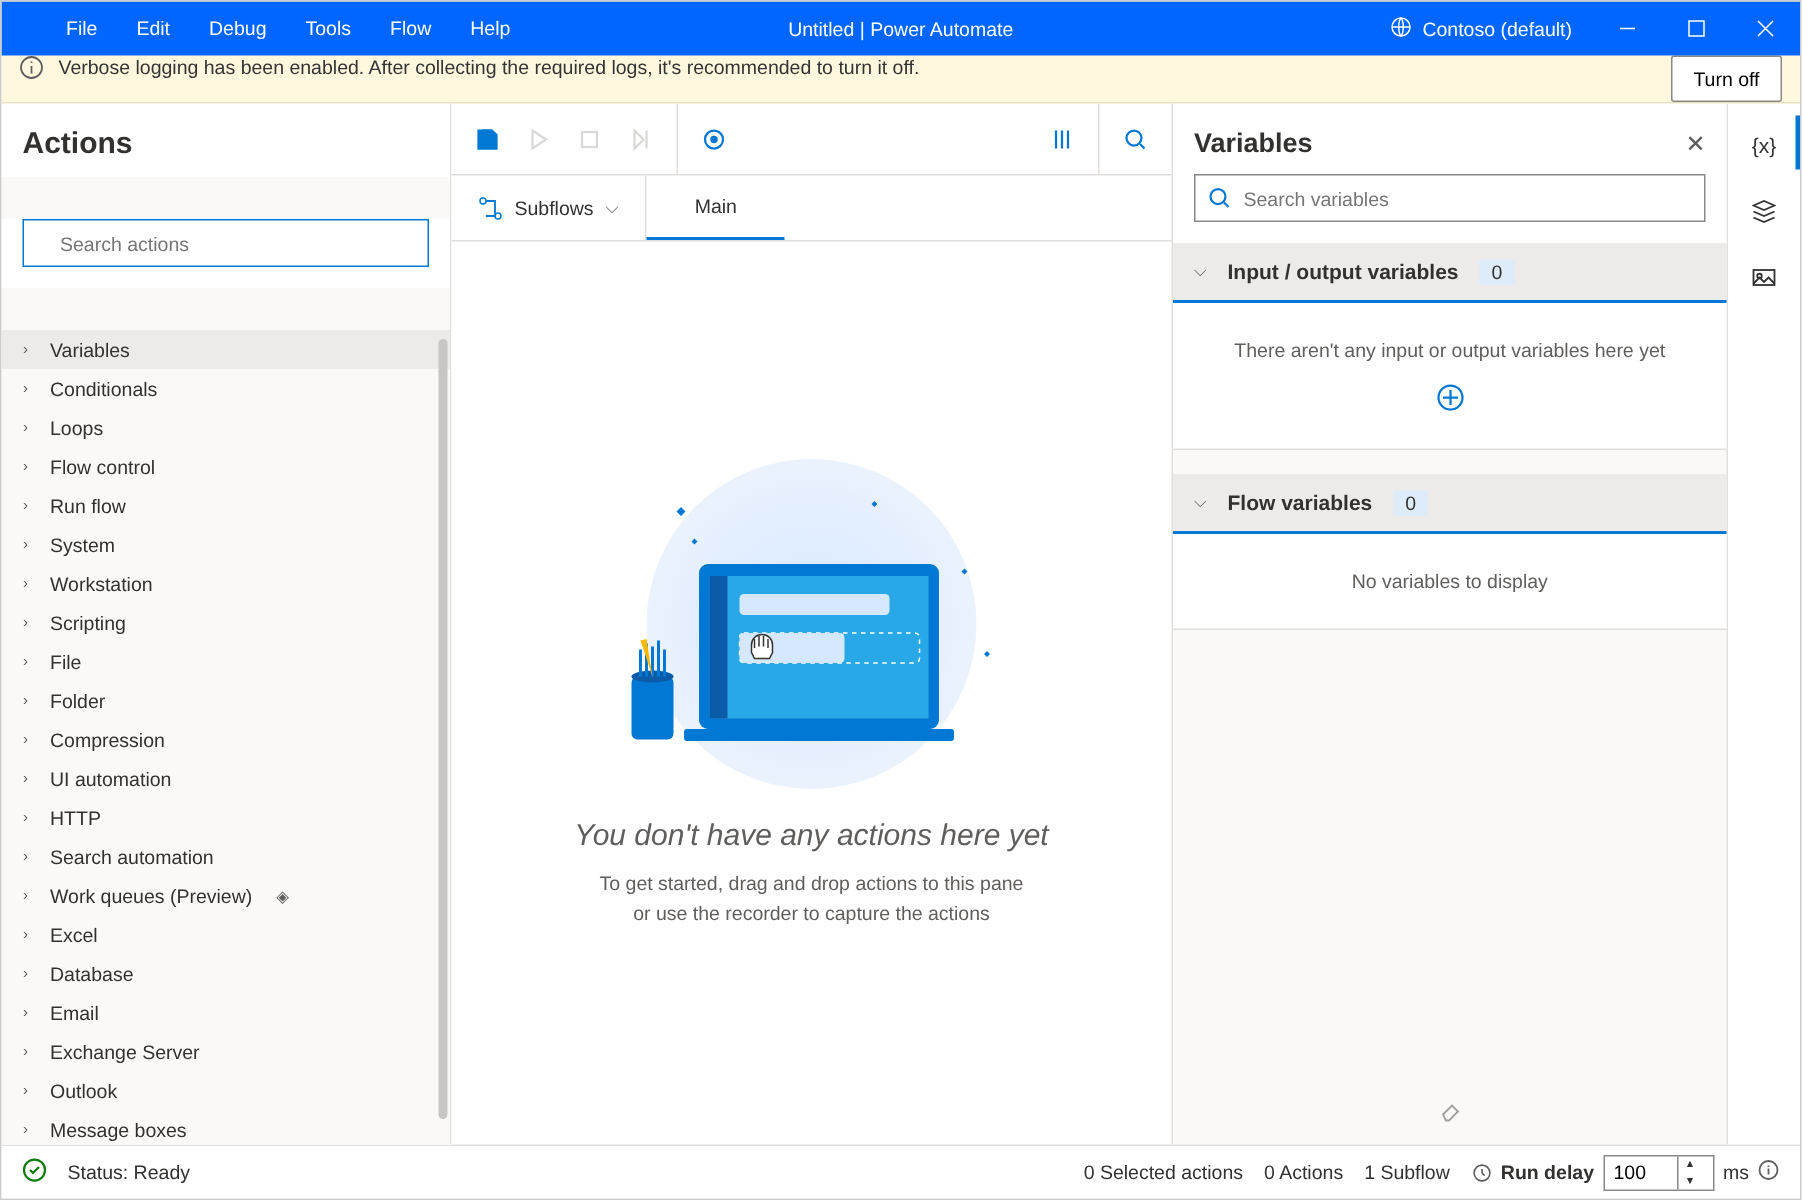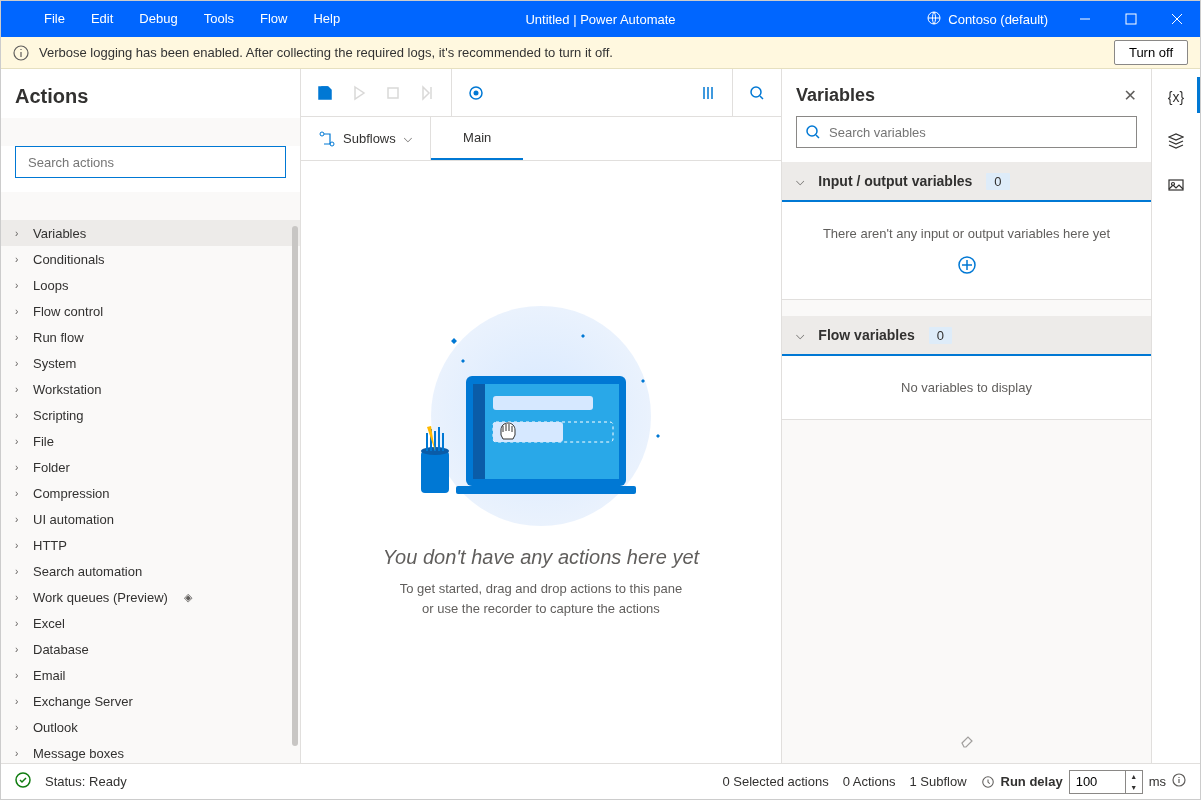--- a/index.html
+++ b/index.html
@@ -10,34 +10,34 @@
 .menu { display: flex; gap: 0; padding-left: 30px; }
 .menu-item { padding: 0 13px; height: 36px; line-height: 36px; cursor: pointer; font-size: 13px; }
 .title-center { position: absolute; left: 50%; transform: translateX(-50%); font-size: 13px; }
 .titlebar-right { margin-left: auto; display: flex; align-items: flex-end; gap: 0; }
 .env-badge { display: flex; align-items: center; gap: 6px; padding: 0 14px; height: 36px; }
 .env-icon svg { width: 16px; height: 16px; fill: #fff; }
 .win-btn { width: 46px; height: 36px; display: flex; align-items: center; justify-content: center; }
 .win-btn svg { width: 12px; height: 12px; stroke: #fff; fill: none; stroke-width: 1; }
 
 
-.notif { background: #fff8df; border-bottom: 1px solid #e6e0c0; height: 32px; display: flex; align-items: center; padding: 0 12px; color: #333; }
+.notif { background: #fff8df; border-bottom: 1px solid #e6e0c0; height: 32px; display: flex; padding: 0 12px; color: #333; }
 .notif .icon { margin-right: 10px; display: flex; }
 .notif .icon svg { width: 16px; height: 16px; fill: none; stroke: #605e5c; stroke-width: 1.2; }
 .notif .msg { flex: 1; font-size: 13px; }
 .notif button { background: #fff; border: 1px solid #8a8886; padding: 4px 14px; font-size: 13px; cursor: pointer; border-radius: 2px; }
 
 
 .main { flex: 1; display: flex; overflow: hidden; }
 
 
 .left { width: 300px; border-right: 1px solid #e1dfdd; display: flex; flex-direction: column; background: #faf9f8; gap: 28px; }
 .left-header { padding: 16px 14px 10px; font-size: 20px; font-weight: 600; color: #323130; background: #fff; }
 .search-wrap { padding: 0 14px 14px; background: #fff; }
-.search-box { border: 1px solid #0078d4; display: flex; align-items: center; height: 32px; padding: 0 8px; background: #fff; }
+.search-box { border: 1px solid #0078d4; display: flex; align-items: center; height: 32px; padding: 0 20px; background: #fff; }
 .search-box input { border: 0; outline: 0; flex: 1; font-size: 13px; padding-left: 4px; }
 .action-list { flex: 1; overflow-y: auto; position: relative; }
 .action-item { display: flex; align-items: center; gap: 10px; height: 26px; padding: 0 14px; cursor: pointer; font-size: 13px; background: #faf9f8; }
 .action-item:hover, .action-item.selected { background: #edebe9; }
 .action-item .chev { color: #605e5c; font-size: 10px; width: 8px; }
 .diamond-icon { color: #605e5c; font-size: 11px; margin-left: 6px; }
 .see-more { text-align: center; padding: 12px; }
 .see-more a { color: #0066FF; text-decoration: underline; font-size: 13px; }
 .scroll-thumb { position: absolute; right: 2px; top: 6px; width: 6px; height: 520px; background: #c8c6c4; border-radius: 3px; }
 
@@ -89,21 +89,21 @@
 .rail { width: 48px; display: flex; flex-direction: column; align-items: center; padding-top: 8px; gap: 4px; background: #fff; position: relative; }
 .rail::before { content: ""; position: absolute; right: 0; top: 8px; width: 3px; height: 36px; background: #0078d4; }
 .rail-btn { width: 40px; height: 40px; display: flex; align-items: center; justify-content: center; cursor: pointer; font-size: 14px; color: #323130; }
 .rail-btn svg { width: 16px; height: 16px; stroke: #323130; fill: none; stroke-width: 1.2; }
 
 
 .status { height: 36px; border-top: 1px solid #e1dfdd; display: flex; align-items: center; padding: 0 14px; gap: 14px; font-size: 13px; background: #fff; }
 .status .ok svg { width: 16px; height: 16px; stroke: #107c10; fill: none; stroke-width: 1.5; }
 .status .spacer { flex: 1; }
 .status-item { display: flex; align-items: center; gap: 6px; }
-.delay-input { display: flex; align-items: center; border: 1px solid #8a8886; height: 24px; width: 74px; justify-content: space-between; }
+.delay-input { display: flex; align-items: center; border: 1px solid #8a8886; height: 24px; width: 74px; }
 .delay-input input { border: 0; outline: 0; width: 48px; padding: 0 6px; font-size: 13px; }
 .spinners { display: flex; flex-direction: column; border-left: 1px solid #8a8886; }
 .spinners div { width: 16px; height: 11px; display: flex; align-items: center; justify-content: center; font-size: 7px; cursor: pointer; }
 .info-ic svg { width: 14px; height: 14px; stroke: #605e5c; fill: none; stroke-width: 1.2; }
 </style>
 </head>
 <body>
 
 <div class="titlebar">
   <div class="menu" id="main-menu">

